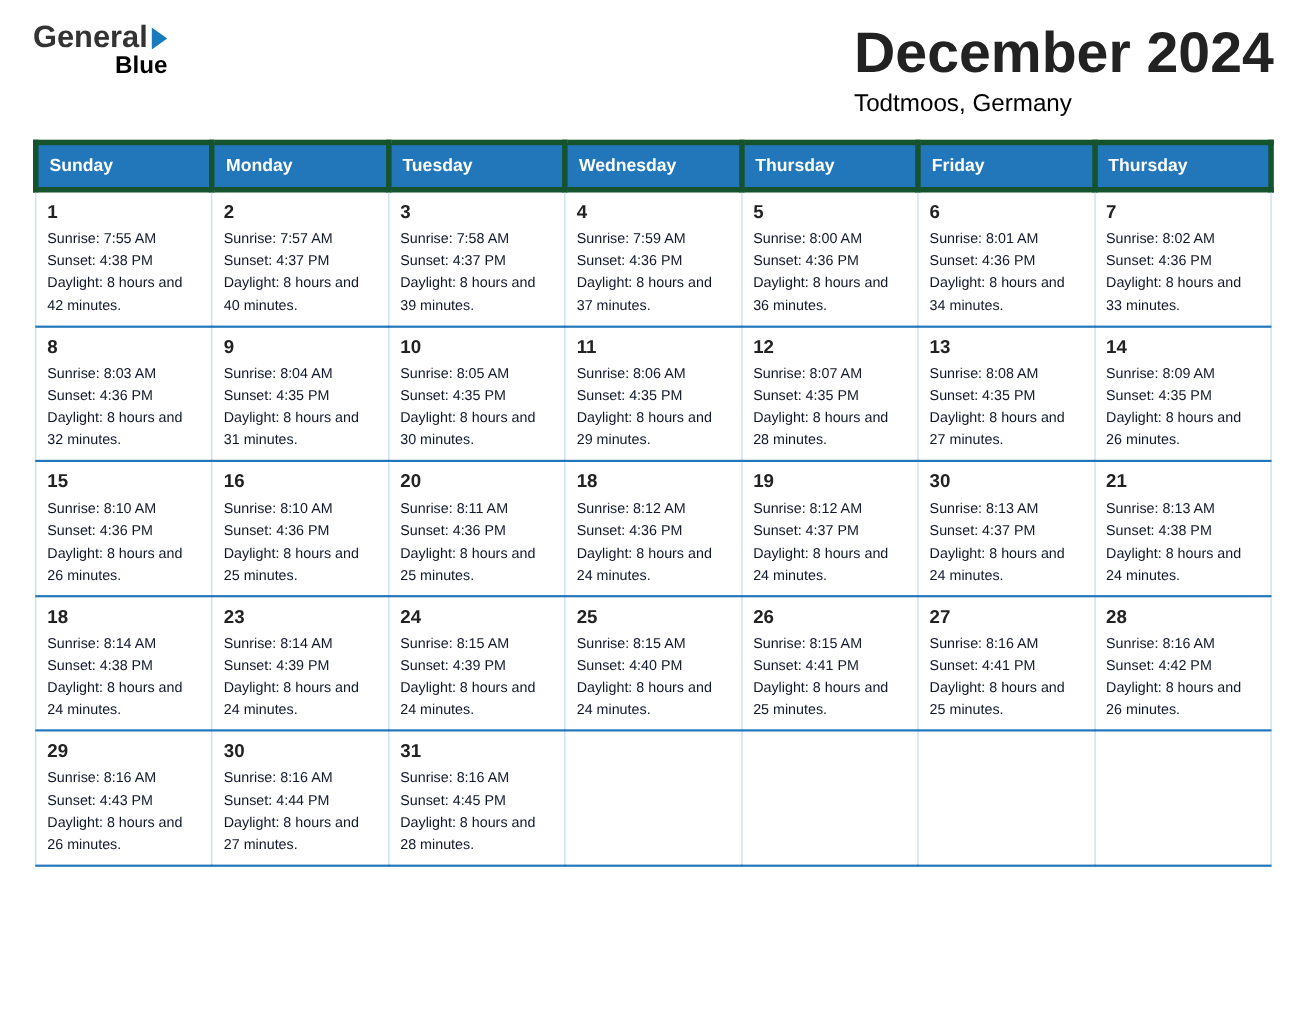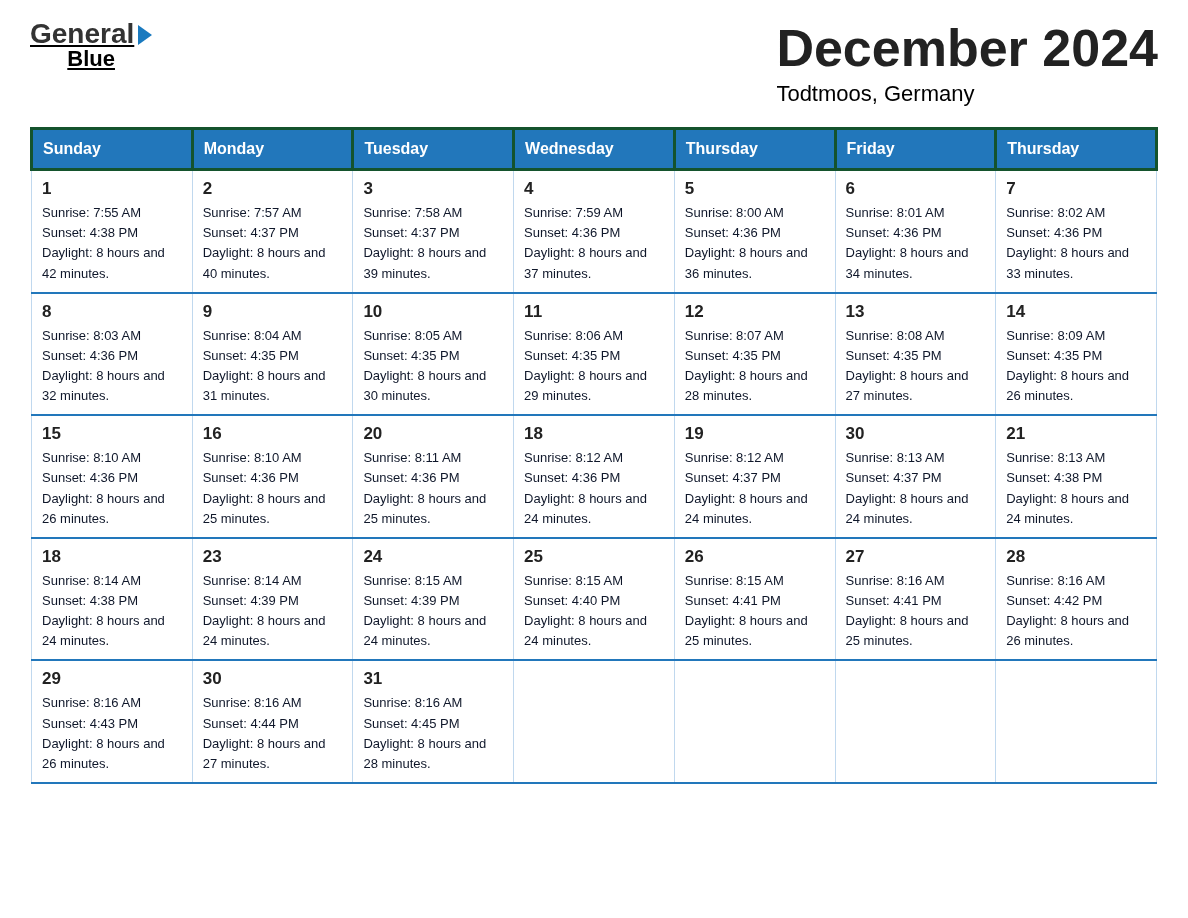--- a/index.html
+++ b/index.html
@@ -12,22 +12,21 @@
     }
     .header {
       display: flex;
       justify-content: space-between;
       align-items: flex-start;
       margin-bottom: 20px;
     }
     .logo {
       display: flex;
       flex-direction: column;
-      align-items: center;
-      text-decoration: underline;
+      align-items: flex-end;
     }
     .logo-text {
       font-size: 28px;
       font-weight: bold;
       color: #333;
       line-height: 1;
     }
     .logo-text span {
       color: #1a7abf;
     }
@@ -58,21 +57,21 @@
     }
     thead tr {
       background-color: #2277bb;
     }
     thead th {
       color: #fff;
       font-size: 16px;
       font-weight: bold;
       padding: 10px 10px;
       text-align: left;
-      border: 3px solid #14532d;
+      border: 5px solid #14532d;
     }
     tbody td {
       vertical-align: top;
       padding: 8px 10px;
       font-size: 13.5px;
       color: #333;
       border: 1px solid #c0d8ee;
       height: 120px;
     }
     tbody tr {

